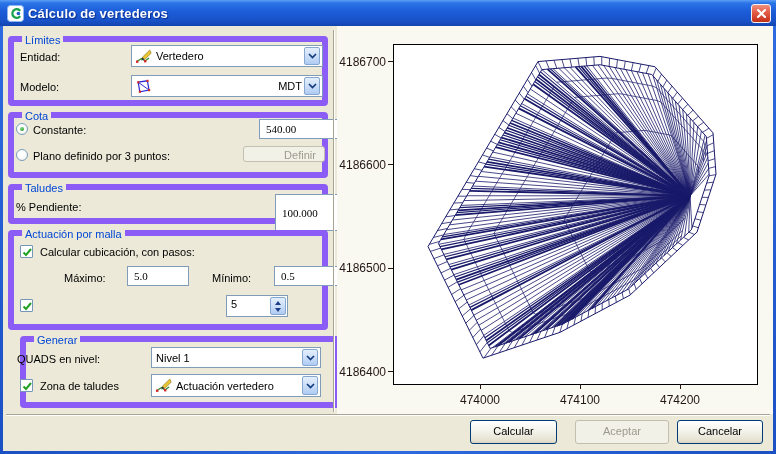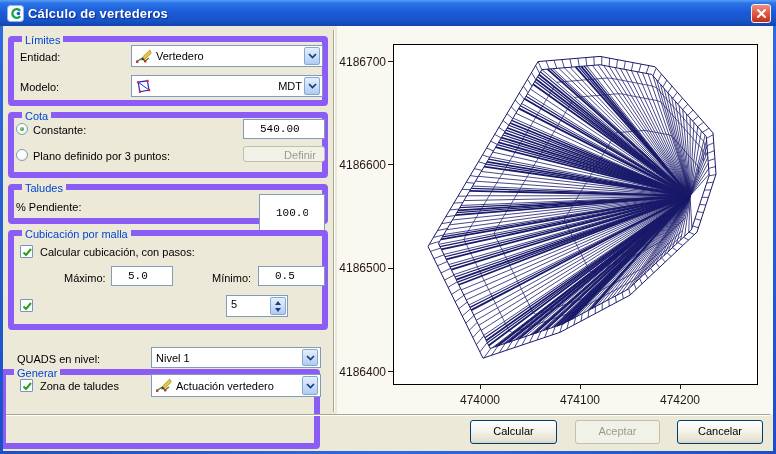--- a/index.html
+++ b/index.html
@@ -32,22 +32,22 @@
   
   .group{position:absolute;border:6px solid #8b5cf6;border-radius:4px;padding-left:44px;}
   .group-caption{
     position:absolute;top:-8px;left:8px;background:#ECE9D8;padding:0 3px;
     color:#0046D5;white-space:nowrap;
   }
   .lbl{position:absolute;white-space:nowrap;line-height:14px;}
   
   .tinput{
     position:absolute;border:1px solid #7F9DB9;background:#fff;
-    font-family:Liberation Mono, monospace;font-size:11px;color:#000;
-    padding:1px 16px;outline:none;
+    font-family:Liberation Serif, serif;font-size:11px;color:#000;
+    padding:1px 6px;outline:none;margin-left:16px;
   }
   
   .combo{
     position:absolute;border:1px solid #7F9DB9;background:#fff;
     display:flex;align-items:center;padding:1px 2px 1px 4px;
   }
   .combo .c-icon{flex:0 0 auto;margin-right:4px;display:flex;}
   .combo .c-text{flex:1;white-space:nowrap;overflow:hidden;}
   .combo-btn{
     flex:0 0 auto;width:16px;align-self:stretch;margin-left:2px;
@@ -165,21 +165,21 @@
   <div class="lbl" style="left:33px;top:149px;">Plano definido por 3 puntos:</div>
   <div class="btn btn-small disabled" style="left:243px;top:146px;width:82px;">Definir</div>
 
   <div class="group" style="left:8px;top:184px;width:320px;height:40px;">
     <span class="group-caption">Taludes</span>
   </div>
   <div class="lbl" style="left:16px;top:200px;">% Pendiente:</div>
   <input class="tinput" style="left: 259px; top: 194px; width: 66px; height: 37px;" readonly="" value="100.000">
 
   <div class="group" style="left:8px;top:230px;width:320px;height:100px;">
-    <span class="group-caption">Cubicación por malla</span>
+    <span class="group-caption">Actuación por malla</span>
   </div>
   <div class="cb on" style="left:20px;top:245px;">
     <svg width="13" height="13" viewBox="0 0 13 13">
       <path d="M2.5,6.5 L5,9 L10,3" fill="none" stroke="#21A121" stroke-width="2"></path>
     </svg>
   </div>
   <div class="lbl" style="left:40px;top:245px;">Calcular cubicación, con pasos:</div>
   <div class="lbl" style="left:64px;top:271px;">Máximo:</div>
   <input class="tinput" style="left: 111px; top: 266px; width: 62px; height: 20px;" readonly="" value="5.0">
   <div class="lbl" style="left:212px;top:271px;">Mínimo:</div>
@@ -190,21 +190,21 @@
     </svg>
   </div>
   <div class="spinner" style="left:226px;top:295px;width:62px;height:22px;">
     <span class="spin-text">5</span>
     <span class="spin-btns">
       <span class="tri-up"></span>
       <span class="tri-down"></span>
     </span>
   </div>
 
-  <div class="group" style="left:0;top:336px;width:320px;height:80px;margin-top:33px;">
+  <div class="group" style="left:20px;top:336px;width:320px;height:72px;">
     <span class="group-caption">Generar</span>
   </div>
   <div class="lbl" style="left:17px;top:352px;">QUADS en nivel:</div>
   <div class="combo" style="left:151px;top:347px;width:170px;height:21px;">
     <span class="c-text">Nivel 1</span>
     <span class="combo-btn">
       <svg width="9" height="6" viewBox="0 0 9 6">
         <path d="M1,1 L4.5,4.5 L8,1" fill="none" stroke="#123C7E" stroke-width="1.7"></path>
       </svg>
     </span>
@@ -547,16 +547,16 @@
         <line x1="353" y1="169.91489361702128" x2="200.60396920837138" y2="50.734225862904594" stroke="#1A1A6B" stroke-width="1.2"></line>
         <line x1="353" y1="169.91489361702128" x2="201.95532498537528" y2="48.46167784996021" stroke="#1A1A6B" stroke-width="1.8"></line>
         <line x1="353" y1="169.91489361702128" x2="203.4886442229961" y2="45.88312552054319" stroke="#1A1A6B" stroke-width="1.2"></line>
         <path d="M219.7,56.2L224.7,55.8L229.8,55.4L234.8,55.0L239.9,54.6L245.0,54.1L250.0,53.7L255.1,53.3L260.2,52.9L265.2,52.4L270.3,52.0L275.3,52.5L280.3,53.4L285.3,54.3L290.3,55.3L295.3,56.2L300.3,57.2L305.2,58.1L310.2,59.0L315.2,60.0L319.7,61.8L323.1,65.6L326.4,69.5L329.7,73.3L333.1,77.1L336.4,80.9L339.8,84.7L343.1,88.6L346.5,92.4L349.8,96.2L353.2,100.0L356.5,103.8L359.9,107.7L363.2,111.5L366.6,115.3L368.0,119.9L368.3,125.0L368.7,130.1M344.5,209.6L340.8,213.1L337.1,216.6L333.4,220.1L329.7,223.5L326.0,227.0L322.3,230.5L318.6,234.0L314.9,237.5L311.2,240.9L307.5,244.4L303.8,247.9L300.1,251.4L296.2,254.5L291.7,256.9L287.2,259.3L282.7,261.7L278.2,264.1L273.7,266.5L269.2,268.8L264.8,271.2L260.3,273.6L255.8,276.0L251.3,278.4L246.8,280.8L242.3,283.1L237.8,285.5L233.0,287.1L228.2,288.7L223.4,290.3L218.5,291.9L213.7,293.5L208.9,295.2L204.1,296.8L199.3,298.4L194.5,300.0L189.7,301.6L184.8,303.2L180.0,304.8L175.2,306.5L171.9,304.6L169.6,300.0L167.4,295.5L165.1,290.9L162.9,286.3L160.6,281.8L158.4,277.2L156.1,272.7L153.9,268.1L151.6,263.6L149.4,259.0L147.2,254.5L144.9,249.9L142.7,245.3L140.4,240.8L138.2,236.2L135.9,231.7L133.7,227.1L131.4,222.6L129.2,218.0L126.9,213.4L128.8,209.1L131.4,204.7L134.0,200.3L136.6,196.0L139.2,191.6L141.8,187.2L144.4,182.9L147.0,178.5L149.6,174.1L152.2,169.8L154.8,165.4L157.3,161.0L159.9,156.7L162.5,152.3L165.1,147.9L167.7,143.6L170.3,139.2L172.9,134.8L175.5,130.5L178.1,126.1L180.7,121.7L183.3,117.4L185.9,113.0L188.5,108.6L191.1,104.3L193.7,99.9L196.3,95.5L198.9,91.2L201.5,86.8L204.1,82.4L206.7,78.1L209.3,73.7L211.9,69.3L214.5,65.0L217.1,60.6" fill="none" stroke="#1A1A6B" stroke-width="0.7"></path>
         <path d="M237.4,71.4L241.8,71.0L246.2,70.7L250.6,70.3L255.0,69.9L259.4,69.6L263.8,69.2L268.1,68.8L272.5,68.5L276.9,68.1L281.3,67.7L285.7,68.1L290.0,68.9L294.3,69.8L298.6,70.6L303.0,71.4L307.3,72.2L311.6,73.0L315.9,73.8L320.3,74.6L324.1,76.2L327.0,79.5L329.9,82.9L332.8,86.2L335.8,89.5L338.7,92.8L341.6,96.1L344.5,99.4L347.4,102.7L350.3,106.0L353.2,109.3L356.1,112.6L359.0,116.0L361.9,119.3L364.8,122.6L366.0,126.6L366.3,131.0L366.6,135.4M345.6,204.3L342.4,207.3L339.2,210.4L336.0,213.4L332.8,216.4L329.6,219.4L326.4,222.4L323.2,225.4L320.0,228.5L316.8,231.5L313.6,234.5L310.3,237.5L307.1,240.5L303.7,243.3L299.8,245.3L296.0,247.4L292.1,249.5L288.2,251.5L284.3,253.6L280.4,255.7L276.5,257.7L272.6,259.8L268.7,261.8L264.9,263.9L261.0,266.0L257.1,268.0L253.2,270.1L249.0,271.5L244.8,272.9L240.6,274.3L236.5,275.7L232.3,277.1L228.1,278.5L224.0,279.9L219.8,281.3L215.6,282.7L211.4,284.1L207.3,285.5L203.1,286.9L198.9,288.3L196.0,286.6L194.1,282.7L192.1,278.7L190.2,274.8L188.2,270.8L186.3,266.9L184.3,262.9L182.4,259.0L180.4,255.0L178.5,251.1L176.5,247.1L174.6,243.2L172.7,239.2L170.7,235.3L168.8,231.3L166.8,227.4L164.9,223.4L162.9,219.5L161.0,215.5L159.0,211.6L157.1,207.6L158.7,203.8L160.9,200.0L163.2,196.3L165.4,192.5L167.7,188.7L169.9,184.9L172.2,181.1L174.4,177.3L176.7,173.6L178.9,169.8L181.2,166.0L183.4,162.2L185.7,158.4L187.9,154.6L190.2,150.9L192.4,147.1L194.7,143.3L196.9,139.5L199.2,135.7L201.4,131.9L203.7,128.2L205.9,124.4L208.2,120.6L210.4,116.8L212.7,113.0L214.9,109.2L217.2,105.5L219.4,101.7L221.7,97.9L223.9,94.1L226.2,90.3L228.4,86.5L230.7,82.7L232.9,79.0L235.2,75.2" fill="none" stroke="#1A1A6B" stroke-width="0.7"></path>
         <path d="M278.9,106.8L281.7,106.5L284.5,106.3L287.4,106.1L290.2,105.8L293.0,105.6L295.8,105.4L298.6,105.1L301.4,104.9L304.2,104.7L307.0,104.4L309.8,104.7L312.6,105.2L315.4,105.7L318.2,106.2L320.9,106.8L323.7,107.3L326.5,107.8L329.2,108.3L332.0,108.8L334.5,109.9L336.4,112.0L338.2,114.1L340.1,116.2L341.9,118.4L343.8,120.5L345.7,122.6L347.5,124.7L349.4,126.8L351.2,129.0L353.1,131.1L355.0,133.2L356.8,135.3L358.7,137.4L360.5,139.6L361.3,142.2L361.5,145.0L361.7,147.8M348.3,192.0L346.2,193.9L344.2,195.8L342.1,197.8L340.0,199.7L338.0,201.6L335.9,203.6L333.9,205.5L331.8,207.4L329.8,209.4L327.7,211.3L325.7,213.2L323.6,215.2L321.4,216.9L318.9,218.3L316.4,219.6L313.9,220.9L311.5,222.2L309.0,223.6L306.5,224.9L304.0,226.2L301.5,227.5L299.0,228.8L296.5,230.2L294.0,231.5L291.5,232.8L289.0,234.1L286.3,235.0L283.7,235.9L281.0,236.8L278.3,237.7L275.6,238.6L273.0,239.5L270.3,240.4L267.6,241.3L264.9,242.2L262.3,243.1L259.6,244.0L256.9,244.9L254.2,245.8L252.4,244.7L251.1,242.2L249.9,239.7L248.6,237.1L247.4,234.6L246.1,232.1L244.9,229.5L243.6,227.0L242.4,224.5L241.1,221.9L239.9,219.4L238.6,216.9L237.4,214.3L236.1,211.8L234.9,209.3L233.7,206.8L232.4,204.2L231.2,201.7L229.9,199.2L228.7,196.6L227.4,194.1L228.4,191.7L229.9,189.2L231.3,186.8L232.8,184.4L234.2,182.0L235.6,179.5L237.1,177.1L238.5,174.7L240.0,172.3L241.4,169.8L242.9,167.4L244.3,165.0L245.7,162.6L247.2,160.1L248.6,157.7L250.1,155.3L251.5,152.8L253.0,150.4L254.4,148.0L255.8,145.6L257.3,143.1L258.7,140.7L260.2,138.3L261.6,135.9L263.1,133.4L264.5,131.0L265.9,128.6L267.4,126.2L268.8,123.7L270.3,121.3L271.7,118.9L273.2,116.5L274.6,114.0L276.0,111.6L277.5,109.2" fill="none" stroke="#1A1A6B" stroke-width="0.7"></path>
       </svg>
   </div>
 
   <div class="btn" style="left:470px;top:420px;width:87px;">Calcular</div>
-  <div class="btn disabled" style="left:575px;top:420px;width:85px;">Aceptar</div>
+  <div class="btn disabled" style="left:575px;top:420px;width:94px;">Aceptar</div>
   <div class="btn" style="left:677px;top:420px;width:86px;">Cancelar</div>
 
 </div>
 
 </body></html>

